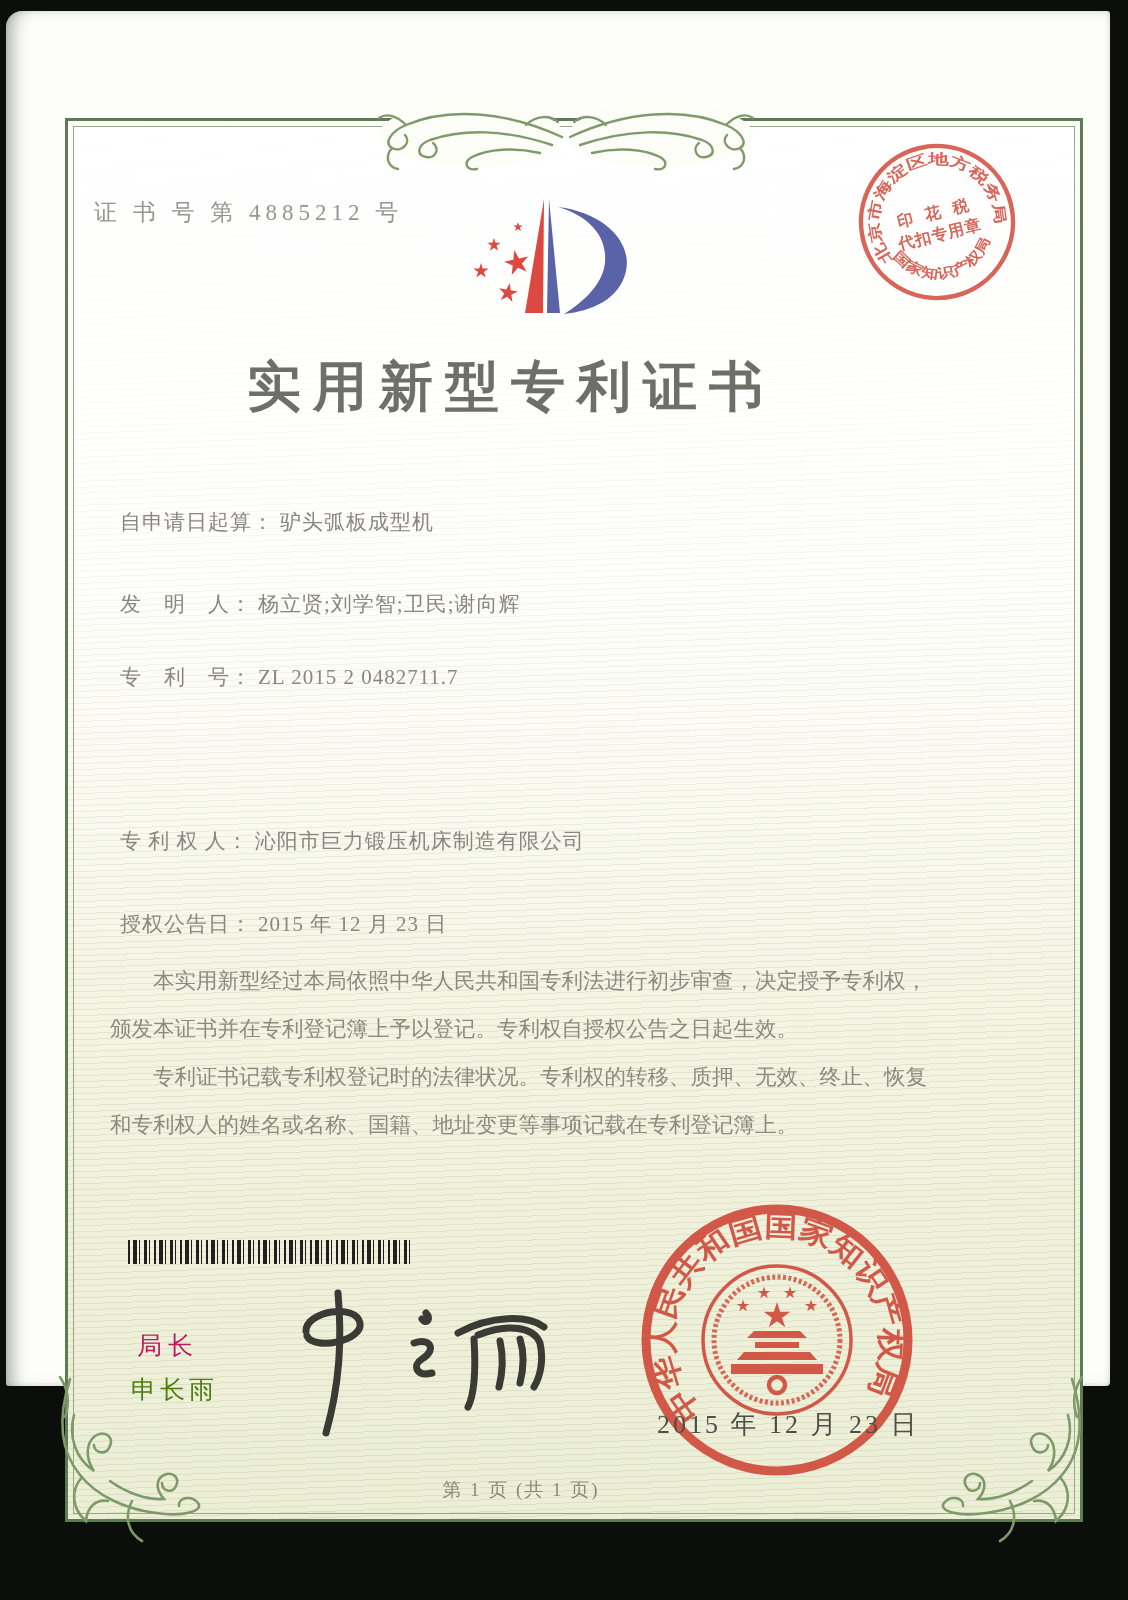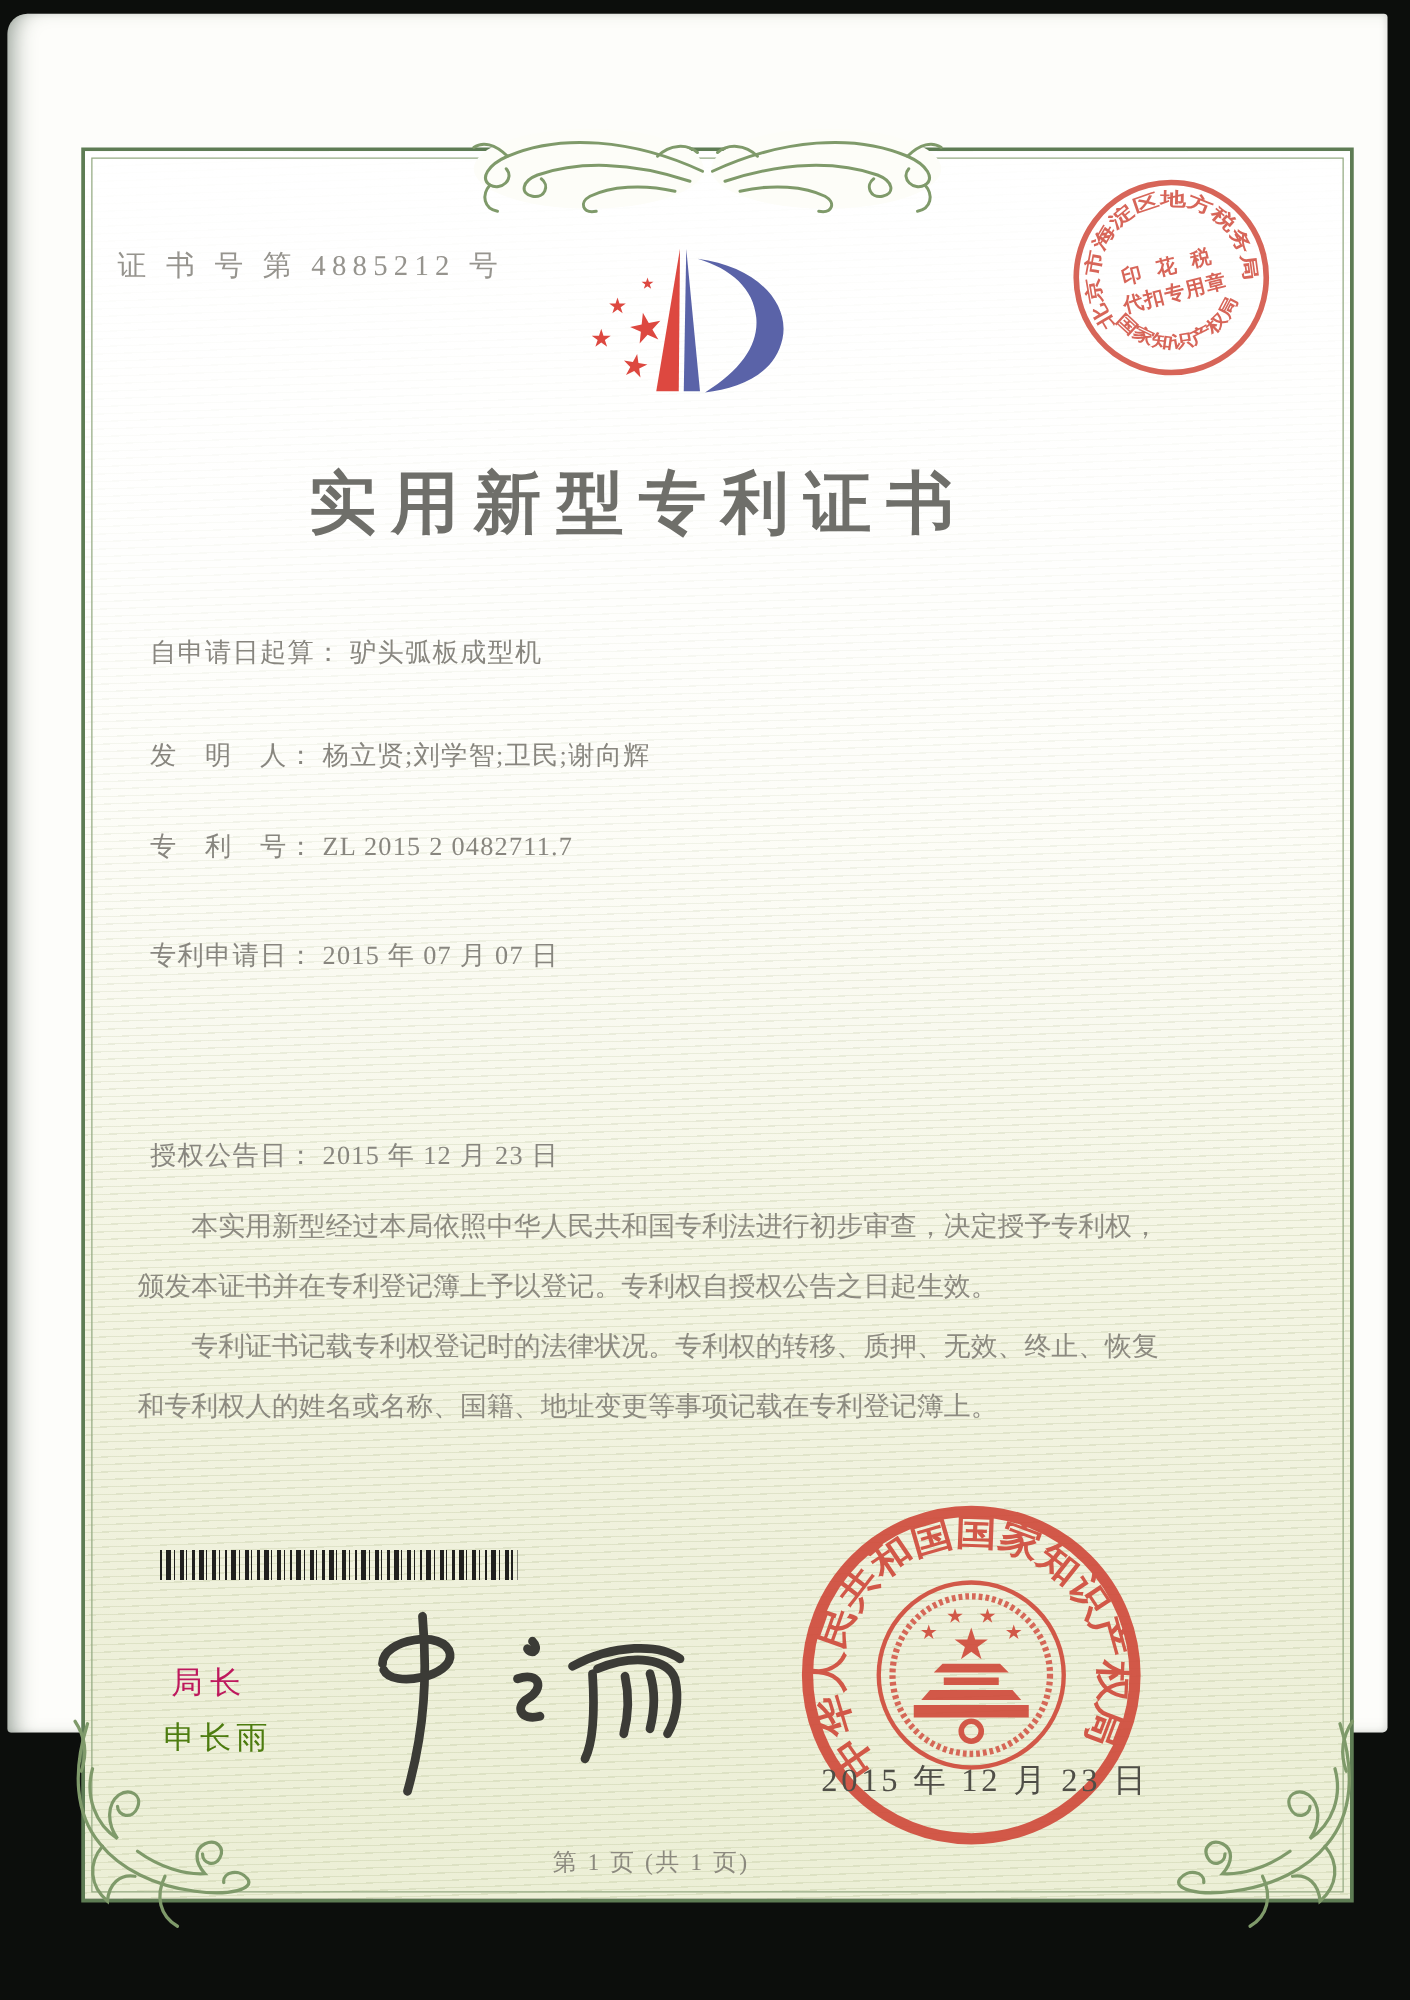--- a/index.html
+++ b/index.html
@@ -10,21 +10,21 @@
         box-shadow:inset 14px 0 18px -10px rgba(45,65,50,.50), inset -2px 0 5px rgba(0,0,0,.10);}
   .frame{position:absolute;left:59px;top:107px;width:1012px;height:1398px;
          border:3px solid #5e7c54;}
   .frame-inner{position:absolute;left:5px;top:5px;right:5px;bottom:5px;border:1px solid #94aa82;}
   .inner-bg{position:absolute;left:0;top:0;right:0;bottom:0;
     background:
       linear-gradient(180deg, rgba(255,255,255,.95) 0%, rgba(255,255,255,.75) 22%, rgba(255,255,255,.28) 45%, rgba(255,255,255,0) 62%),
       repeating-linear-gradient(178deg, rgba(140,155,95,.17) 0 1px, rgba(0,0,0,0) 1px 6px),
       linear-gradient(180deg, #ffffff 0%, #fcfcf4 35%, #f4f5e4 62%, #eef0da 85%, #ecefd6 100%);}
   .cert-no{position:absolute;left:88px;top:186px;font-size:23px;letter-spacing:5px;color:#96948e;}
-  .title{position:absolute;left:150px;top:356px;width:710px;text-align:center;
+  .title{position:absolute;left:150px;top:340px;width:710px;text-align:center;
          font-size:54px;letter-spacing:12px;color:#6f6f6a;font-weight:600;}
   .field{position:absolute;left:114px;font-size:21px;color:#88867f;letter-spacing:1px;white-space:nowrap;}
   .field .val{margin-left:6px;}
   .paras{position:absolute;left:104px;top:946px;width:832px;font-size:21.5px;
          line-height:48px;color:#8c8a80;}
   .paras p{margin:0;text-indent:2em;}
   .barcode{position:absolute;left:122px;top:1229px;width:286px;height:24px;
     background:repeating-linear-gradient(90deg,
       #20201e 0 2px, transparent 2px 5px,
       #20201e 5px 9px, transparent 9px 11px,
@@ -127,22 +127,22 @@
 
       <div class="field" style="top:497px">
         <span>自申请日起算：</span><span class="val">驴头弧板成型机</span>
       </div>
       <div class="field" style="top:579px">
         <span>发　明　人：</span><span class="val">杨立贤;刘学智;卫民;谢向辉</span>
       </div>
       <div class="field" style="top:652px">
         <span>专　利　号：</span><span class="val">ZL 2015 2 0482711.7</span>
       </div>
-      <div class="field" style="top:739px">
-        <span>专利申请日：</span><span class="val">2015 年 07 月 07 日</span>
+      <div class="field" style="top:816px">
+        <span>专 利 权 人：</span><span class="val">沁阳市巨力锻压机床制造有限公司</span>
       </div>
       <div class="field" style="top:899px">
         <span>授权公告日：</span><span class="val">2015 年 12 月 23 日</span>
       </div>
 
       <div class="paras">
         <p>本实用新型经过本局依照中华人民共和国专利法进行初步审查，决定授予专利权，颁发本证书并在专利登记簿上予以登记。专利权自授权公告之日起生效。</p>
         <p>专利证书记载专利权登记时的法律状况。专利权的转移、质押、无效、终止、恢复和专利权人的姓名或名称、国籍、地址变更等事项记载在专利登记簿上。</p>
       </div>
 

